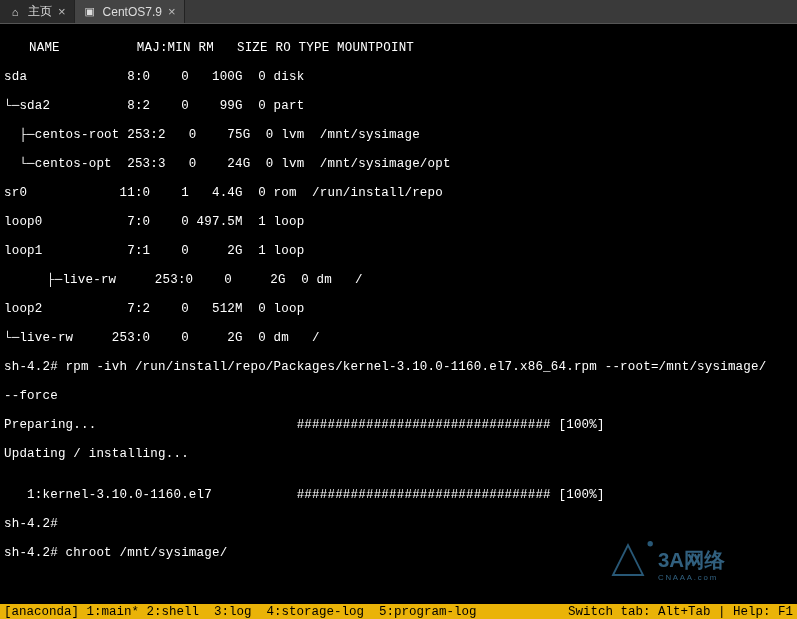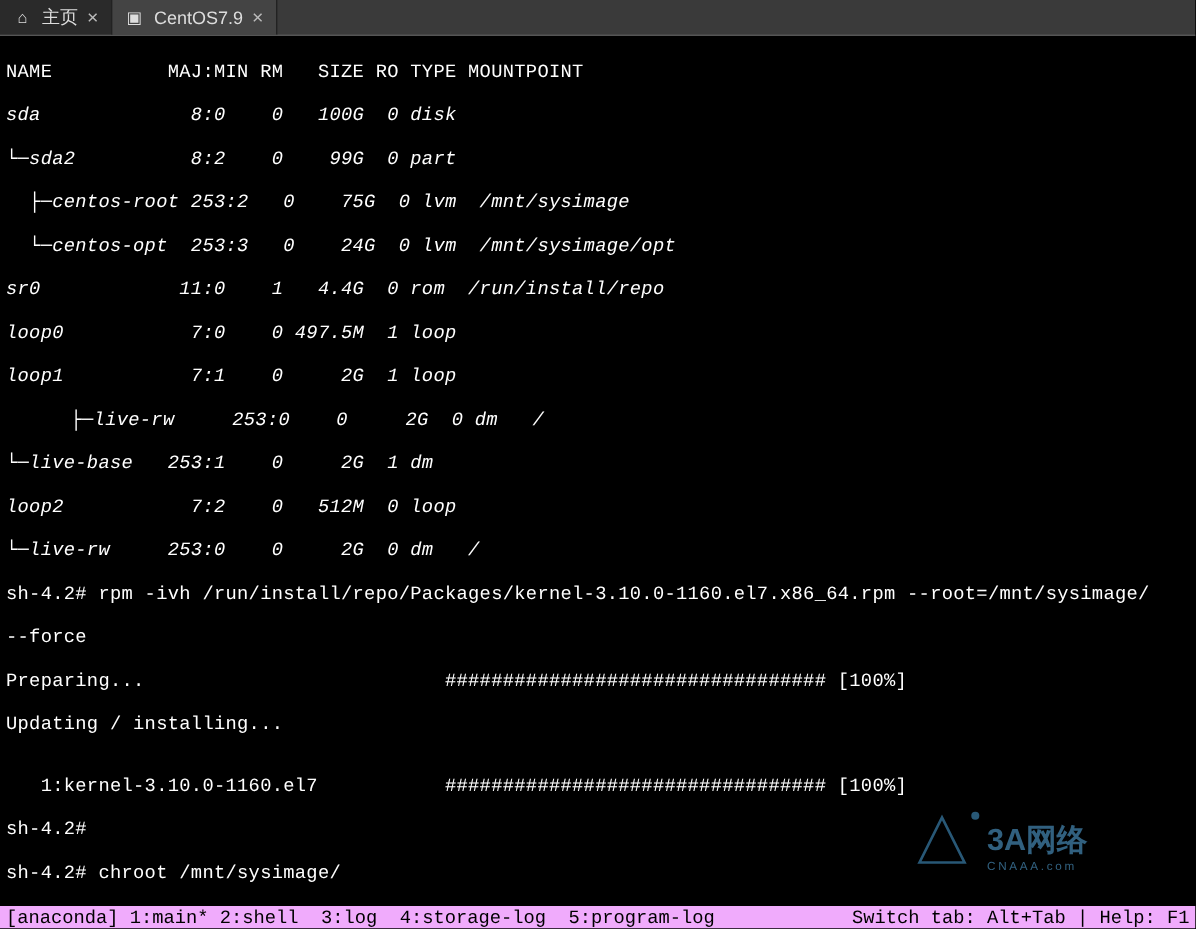--- a/index.html
+++ b/index.html
@@ -45,28 +45,28 @@
   align-items: center;
   justify-content: center;
   font-size: 11px;
 }
 .terminal {
   padding: 2px 4px 0 4px;
   white-space: pre;
   line-height: 14.5px;
   letter-spacing: 0.2px;
 }
-.tree { color: #fff; font-style: italic; }
+.tree { color: #fff; }
 .statusbar {
   position: absolute;
   bottom: 0;
   left: 0;
   right: 0;
   height: 15px;
-  background: #f0abfc;
+  background: #eab308;
   color: #000;
   font-family: "Courier New", monospace;
   font-size: 12.5px;
   white-space: pre;
   padding: 0 4px;
   display: flex;
   align-items: center;
   justify-content: space-between;
   overflow: hidden;
 }
@@ -89,30 +89,29 @@
     <span class="close">×</span>
   </div>
   <div class="tab active">
     <span class="icon">▣</span>
     <span>CentOS7.9</span>
     <span class="close">×</span>
   </div>
 </div>
 
 <div class="terminal">
-<span style="display: block;">NAME          MAJ:MIN RM   SIZE RO TYPE MOUNTPOINT</span>
+<span style="display: block; margin-left: 25px;">NAME          MAJ:MIN RM   SIZE RO TYPE MOUNTPOINT</span>
 <span class="tree" style="display: block;">sda             8:0    0   100G  0 disk</span>
 <span class="tree" style="display: block;">└─sda2          8:2    0    99G  0 part</span>
 <span class="tree" style="display: block;">  ├─centos-root 253:2   0    75G  0 lvm  /mnt/sysimage</span>
 <span class="tree" style="display: block;">  └─centos-opt  253:3   0    24G  0 lvm  /mnt/sysimage/opt</span>
 <span class="tree" style="display: block;">sr0            11:0    1   4.4G  0 rom  /run/install/repo</span>
 <span class="tree" style="display: block;">loop0           7:0    0 497.5M  1 loop</span>
 <span class="tree" style="display: block;">loop1           7:1    0     2G  1 loop</span>
 <span class="tree" style="display: block; margin-left: 43px;">├─live-rw     253:0    0     2G  0 dm   /</span>
-<span class="tree" style="display: block;">└─live-base   253:1    0     2G  1 dm</span>
 <span class="tree" style="display: block;">loop2           7:2    0   512M  0 loop</span>
 <span class="tree" style="display: block;">└─live-rw     253:0    0     2G  0 dm   /</span>
 <span style="display: block;">sh-4.2# rpm -ivh /run/install/repo/Packages/kernel-3.10.0-1160.el7.x86_64.rpm --root=/mnt/sysimage/</span>
 <span style="display: block;">--force</span>
 <span style="display: block;">Preparing...                          ################################# [100%]</span>
 <span style="display: block;">Updating / installing...</span>
 <span style="display: block; margin-top: 12px;">   1:kernel-3.10.0-1160.el7           ################################# [100%]</span>
 <span style="display: block;">sh-4.2#</span>
 <span style="display: block;">sh-4.2# chroot /mnt/sysimage/</span>
 

